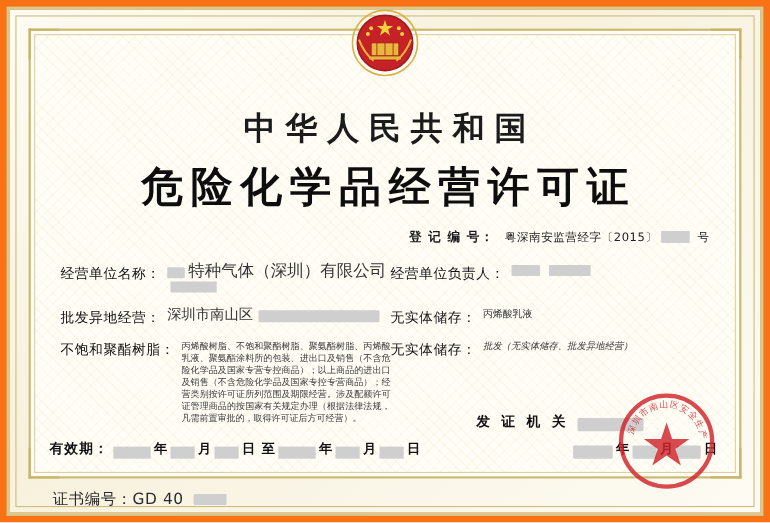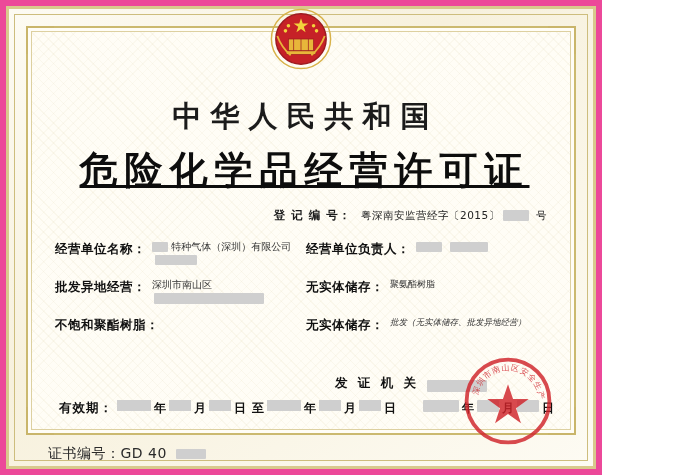--- a/index.html
+++ b/index.html
@@ -9,23 +9,23 @@
   body {
     width: 700px;
     height: 475px;
     overflow: hidden;
     font-family: "DejaVu Sans", sans-serif;
     background: #ffffff;
   }
 
   .certificate {
     position: relative;
-    width: 602px;
+    width: 700px;
     height: 475px;
-    background: #ec4899;
+    background: #f97316;
     box-sizing: border-box;
   }
 
   
   .frame-outer {
     position: absolute;
     left: 6px;
     top: 6px;
     right: 6px;
     bottom: 6px;
@@ -103,21 +103,20 @@
     top: 145px;
     left: 0;
     width: 100%;
     text-align: center;
     font-family: "DejaVu Sans", sans-serif;
     font-size: 38px;
     letter-spacing: 7px;
     font-weight: bold;
     color: #0d0d0d;
     text-indent: 7px;
-    text-decoration: underline;
   }
 
   .regnum-row {
     position: absolute;
     top: 208px;
     left: 0;
     width: 100%;
     text-align: right;
     padding-right: 55px;
     box-sizing: border-box;
@@ -159,21 +158,21 @@
     display: flex;
     align-items: flex-start;
   }
   .col-right {
     width: 50%;
     display: flex;
     align-items: flex-start;
   }
   .flabel {
     font-size: 12.5px;
-    font-weight: bold;
+    font-weight: normal;
     color: #111;
     white-space: nowrap;
     letter-spacing: 0.5px;
     flex: none;
     line-height: 17px;
   }
   .fvalue {
     margin-left: 6px;
     font-size: 10px;
     color: #333;
@@ -211,24 +210,24 @@
     color: #111;
   }
   .issuer-value {
     width: 130px;
     margin-left: 8px;
   }
 
   .validity-row {
     position: absolute;
     top: 400px;
-    left: 59px;
+    left: 45px;
     right: 45px;
     display: flex;
-    align-items: flex-start;
+    align-items: flex-end;
     font-size: 12.5px;
     font-weight: bold;
     color: #111;
   }
   .validity-label { letter-spacing: 1px; margin-right: 4px;}
   .date-unit { margin: 0 3px; font-size: 12px;}
   .dateblank {
     display: inline-block;
     background: #cfcfcf;
     height: 11px;
@@ -321,50 +320,51 @@
     <span class="regnum-value" style="margin-left:3px;">号</span>
   </div>
 
   <div class="fields">
 
     <div class="row">
       <div class="col-left">
         <span class="flabel">经营单位名称：</span>
         <span class="fvalue">
           <span class="redact" style="width:16px;height:10px;"></span>
-          <span style="font-size:10px;">特种气体（深圳）有限公司</span>
+          <span style="font-size:15px;">特种气体（深圳）有限公司</span>
           <span class="redact" style="width:42px;height:10px;margin-left:3px;"></span>
         </span>
       </div>
       <div class="col-right">
         <span class="flabel">经营单位负责人：</span>
         <span class="fvalue">
           <span class="redact" style="width:26px;height:10px;"></span>
           <span class="redact" style="width:38px;height:10px;margin-left:5px;"></span>
         </span>
       </div>
     </div>
 
     <div class="row">
       <div class="col-left">
         <span class="flabel">批发异地经营：</span>
         <span class="fvalue">
-          <span style="font-size:10px;margin-top:32px;">深圳市南山区</span>
+          <span style="font-size:13px;margin-top:32px;">深圳市南山区</span>
           <span class="redact" style="width:110px;height:11px;margin-left:2px;"></span>
         </span>
       </div>
       <div class="col-right">
         <span class="flabel">无实体储存：</span>
-        <span class="fvalue" style="font-size:9px;">聚氨酯树脂</span>
+        <span class="fvalue" style="font-size:9px;">丙烯酸乳液</span>
       </div>
     </div>
 
     <div class="scope-row">
       <div class="scope-left">
         <span class="flabel">不饱和聚酯树脂：</span>
+        <span class="fvalue fvalue-sm" style="width:140px;">丙烯酸树脂、不饱和聚酯树脂、聚氨酯树脂、丙烯酸乳液、聚氨酯涂料所的包装、进出口及销售（不含危险化学品及国家专营专控商品）；以上商品的进出口及销售（不含危险化学品及国家专控专营商品）；经营类别按许可证所列范围及期限经营。涉及配额许可证管理商品的按国家有关规定办理（根据法律法规，凡需前置审批的，取得许可证后方可经营）。</span>
       </div>
       <div class="scope-right">
         <span class="flabel">无实体储存：</span>
         <span class="fvalue" style="font-size:8.5px;font-style:italic;">批发（无实体储存、批发异地经营）</span>
       </div>
     </div>
 
   </div>
 
   <div class="issuer-row">

